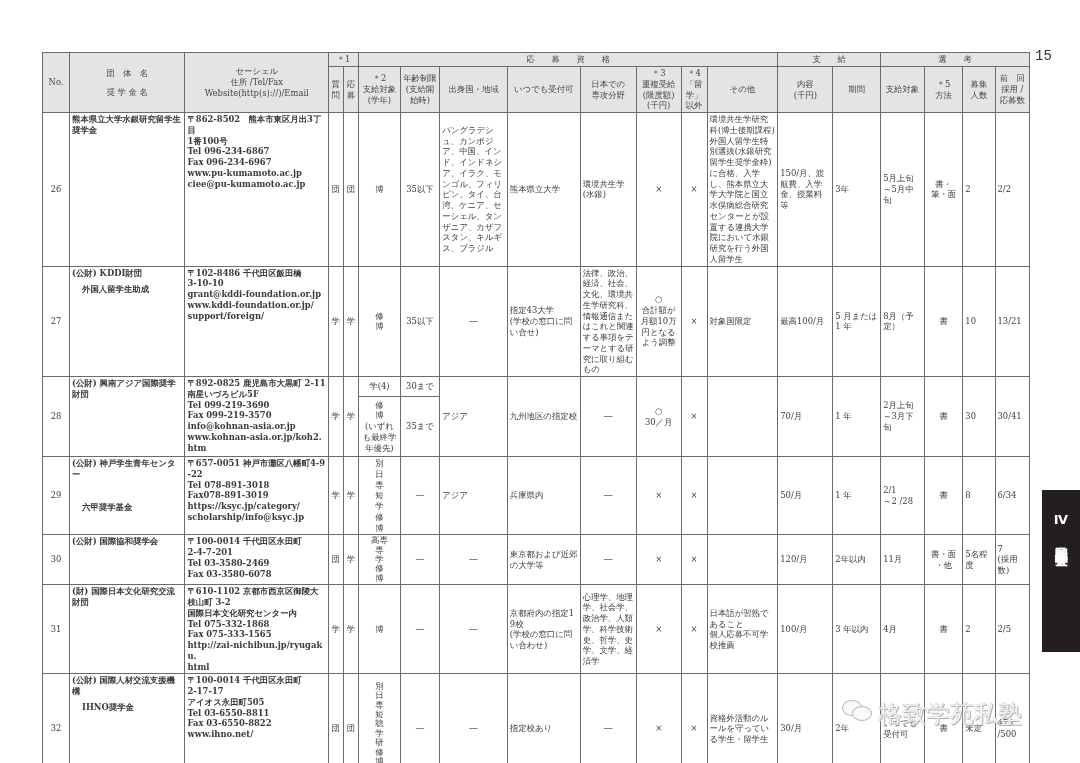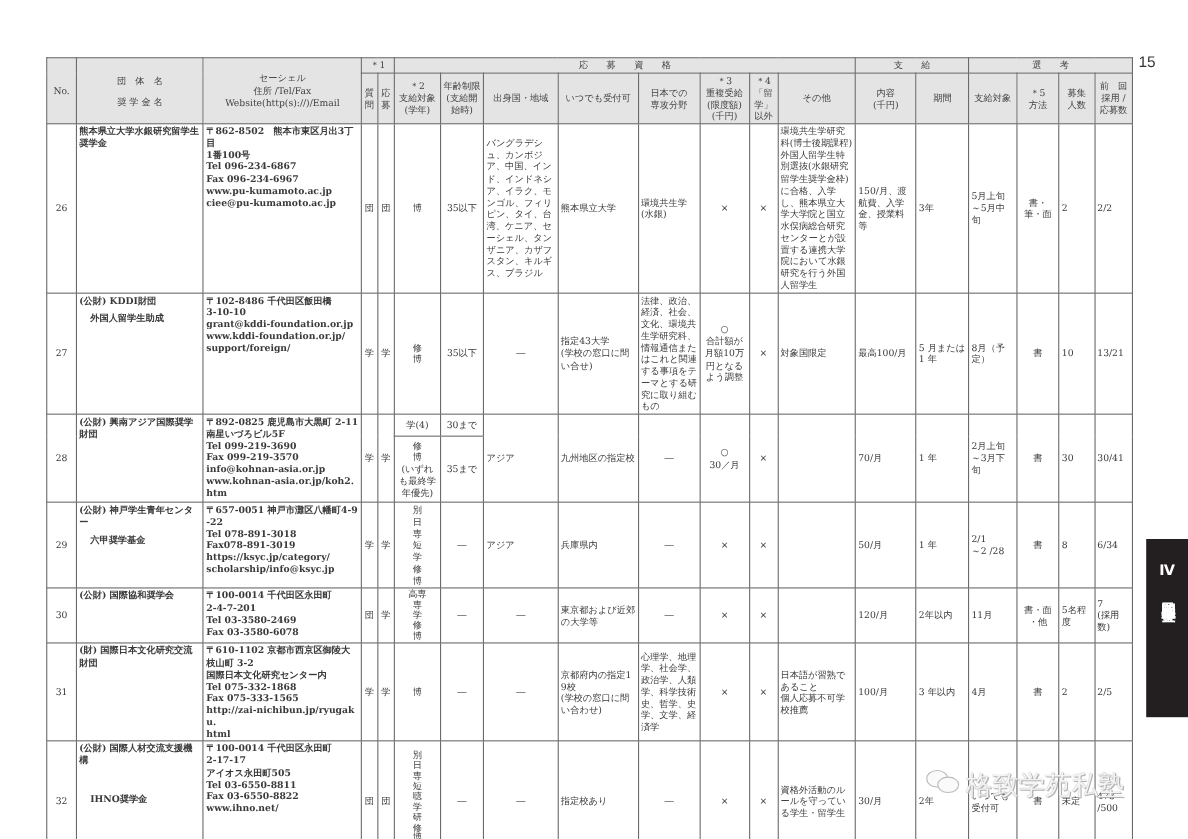--- a/index.html
+++ b/index.html
@@ -1,18 +1,18 @@
 <!DOCTYPE html>
 <html><head>
 <meta charset="utf-8">
 <style>
   html, body { margin:0; padding:0; }
   body { width:1080px; height:763px; background:#ffffff; position:relative; overflow:hidden;
          font-family:"DejaVu Serif","Liberation Serif",serif; color:#3a3a3a; }
-  .page-num { position:absolute; left:1035px; top:48px; font-size:14px; color:#333; font-family:Liberation Sans, sans-serif; }
+  .page-num { position:absolute; left:1035px; top:48px; font-size:14px; color:#333; font-family:Liberation Mono, monospace; }
   .tab { position:absolute; left:1042px; top:490px; width:38px; height:162px; background:#231f20; color:#fff;
          display:flex; flex-direction:column; align-items:center; padding-top:22px; box-sizing:border-box;
          font-family:"DejaVu Sans","Liberation Sans",sans-serif; font-weight:bold; }
   .tab .roman { font-size:13px; margin-bottom:10px; }
   .tab .vt { font-size:13px; writing-mode:vertical-rl; letter-spacing:1px; }
   table.sch { position:absolute; left:42px; top:52px; width:988px; border-collapse:collapse; table-layout:fixed; font-size:8.4px; line-height:1.28; }
   table.sch td, table.sch th { border:1px solid #6b6b6b; padding:1px 2px; vertical-align:middle; overflow:hidden; word-break:break-all; }
   table.sch th { background:#e4e4e4; font-weight:normal; text-align:center; font-size:8.4px; color:#444; }
   table.sch td { background:#fff; }
   .c { text-align:center; }
@@ -203,21 +203,21 @@
       <td class="c vert">修
 博
 (いずれも最終学年優先)</td>
       <td class="c">35まで</td>
     </tr>
 
     <tr style="height:70px">
       <td class="c">29</td>
       <td class="top">
         <div>(公財) 神戸学生青年センター</div>
-        <div class="indent" style="margin-top:6px">六甲奨学基金</div>
+        <div class="indent" style="margin-top:22px">六甲奨学基金</div>
       </td>
       <td class="top pre">〒657-0051 神戸市灘区八幡町4-9-22
 Tel 078-891-3018
 Fax078-891-3019
 https://ksyc.jp/category/
 scholarship/info@ksyc.jp</td>
       <td class="c">学</td>
       <td class="c">学</td>
       <td class="c vert">別
 日
@@ -300,21 +300,21 @@
       <td>4月</td>
       <td class="c">書</td>
       <td>2</td>
       <td class="pre">2/5</td>
     </tr>
 
     <tr style="height:110px">
       <td class="c">32</td>
       <td class="top">
         <div>(公財) 国際人材交流支援機構</div>
-        <div class="indent" style="margin-top:24px">IHNO奨学金</div>
+        <div class="indent" style="margin-top:5px">IHNO奨学金</div>
       </td>
       <td class="top pre">〒100-0014 千代田区永田町
 2-17-17
 アイオス永田町505
 Tel 03-6550-8811
 Fax 03-6550-8822
 www.ihno.net/</td>
       <td class="c">団</td>
       <td class="c">団</td>
       <td class="c vert" style="line-height:1.12">別

